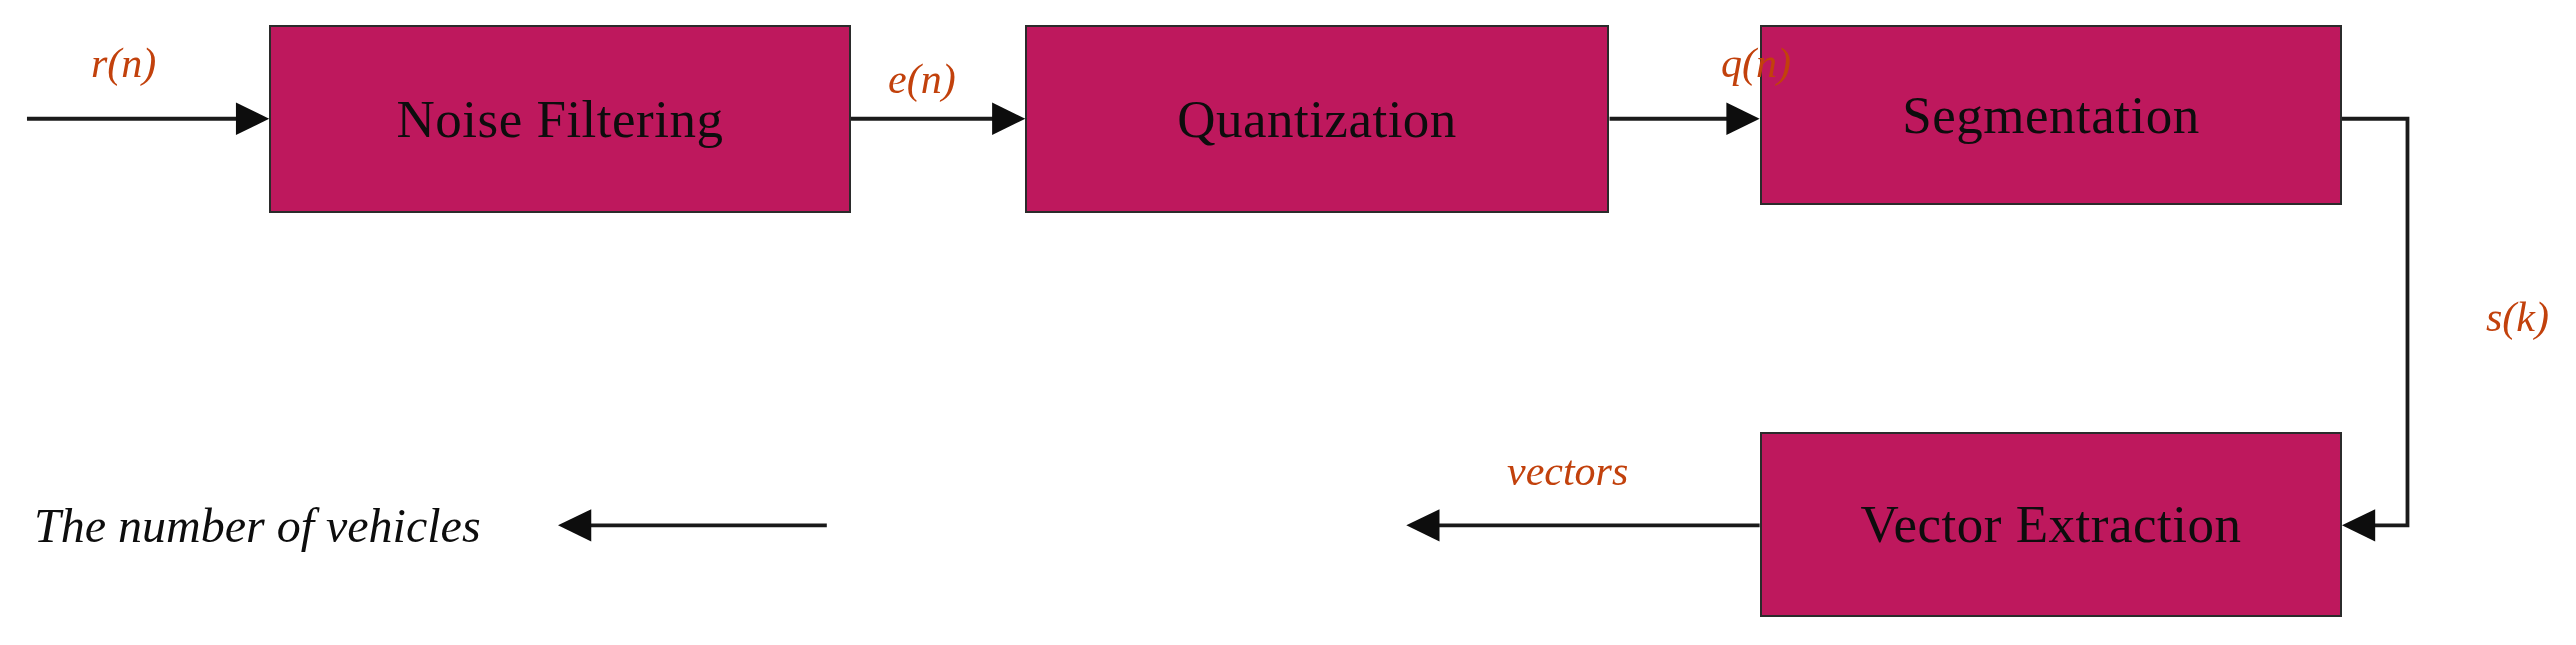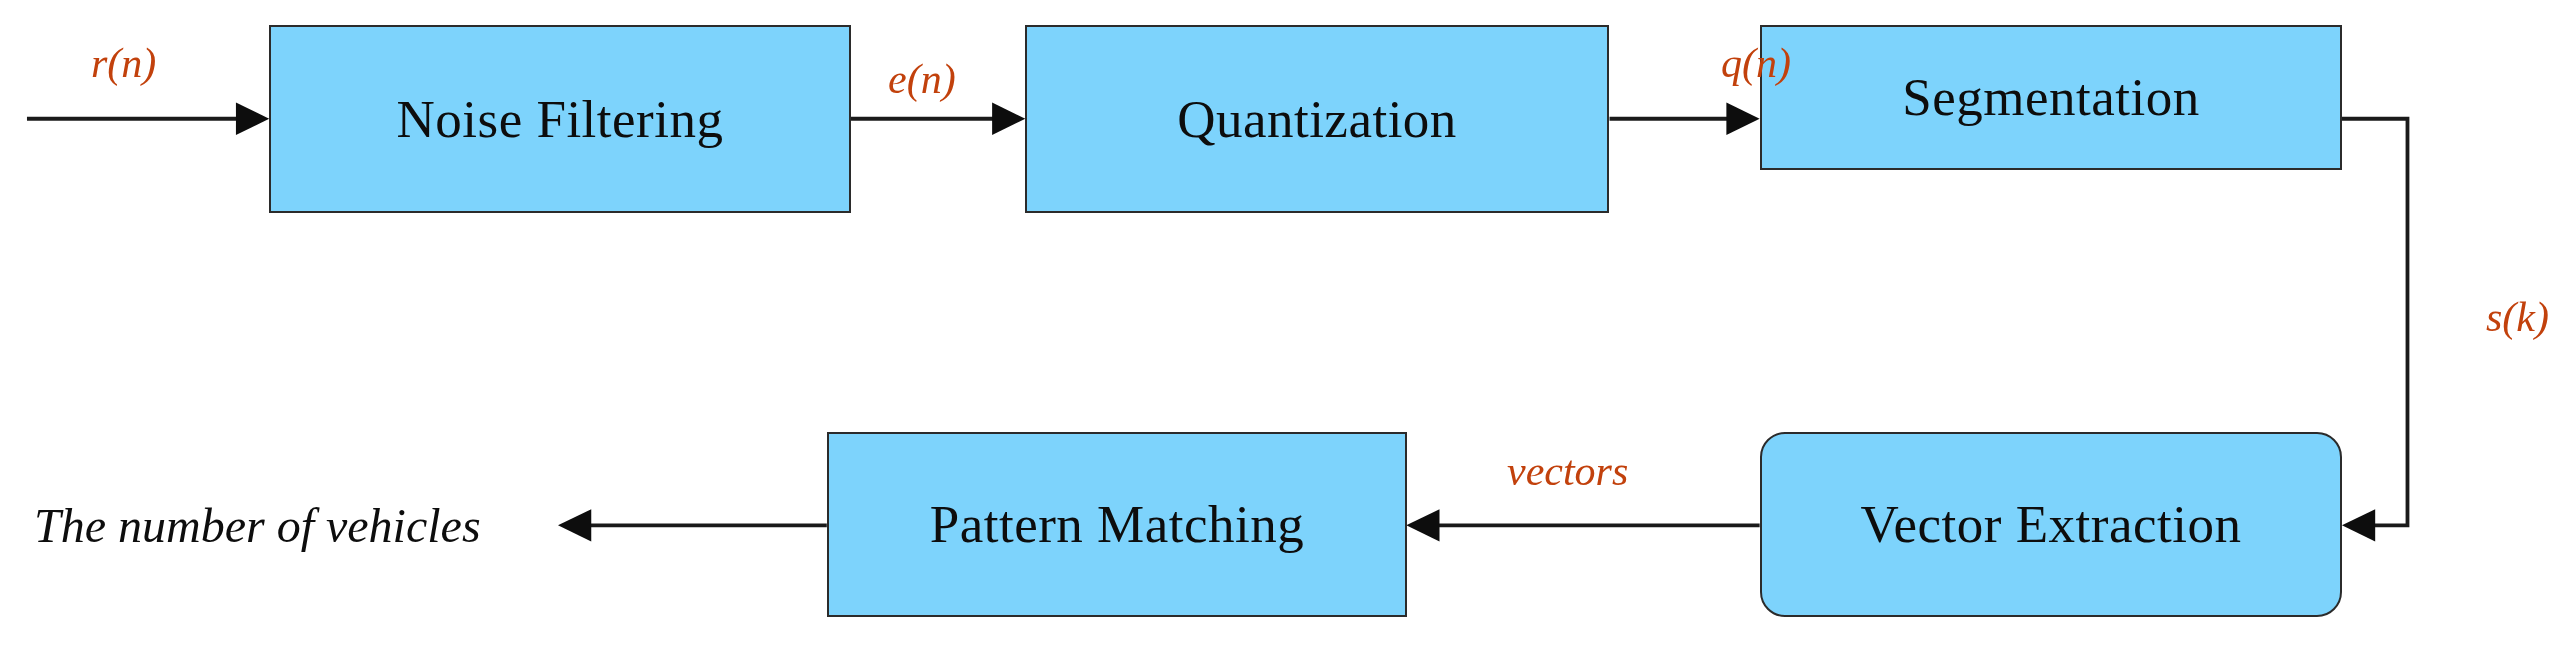--- a/index.html
+++ b/index.html
@@ -12,21 +12,21 @@
     position:relative;
     width:2576px;
     height:645px;
     background:#ffffff;
     overflow:hidden;
   }
   .block{
     position:absolute;
     box-sizing:border-box;
     border:2.9px solid #2b2b2b;
-    background:#7dd3fc;
+    background:#be185d;
     display:flex;
     align-items:center;
     justify-content:center;
   }
   .block-label{
     font-family:"Liberation Serif", serif;
     font-size:53px;
     line-height:1;
     color:#0d0d0d;
     white-space:nowrap;
@@ -106,29 +106,26 @@
   </svg>
 
   <div class="block" style="left:269px; top:25px; width:582px; height:188px;">
     <span class="block-label">Noise Filtering</span>
   </div>
 
   <div class="block" style="left:1025px; top:25px; width:584px; height:188px;">
     <span class="block-label">Quantization</span>
   </div>
 
-  <div class="block" style="left:1760px; top:25px; width:582px; height:145px;">
+  <div class="block" style="left:1760px; top:25px; width:582px; height:180px;">
     <span class="block-label">Segmentation</span>
   </div>
 
-  <div class="block" style="left:827px; top:432px; width:580px; height:185px;">
-    <span class="block-label">Pattern Matching</span>
-  </div>
 
-  <div class="block" style="left:1760px; top:432px; width:582px; height:185px;border-radius:25px;">
+  <div class="block" style="left:1760px; top:432px; width:582px; height:185px;">
     <span class="block-label">Vector Extraction</span>
   </div>
 
   <span class="sig-label" style="left:91px; top:42px;">r(n)</span>
 
   <span class="sig-label" style="left:888px; top:42px;margin-top:16px;">e(n)</span>
 
   <span class="sig-label" style="left:1721px; top:42px;">q(n)</span>
 
   <span class="sig-label" style="left:2450px; top:296px;margin-left:36px;">s(k)</span>

